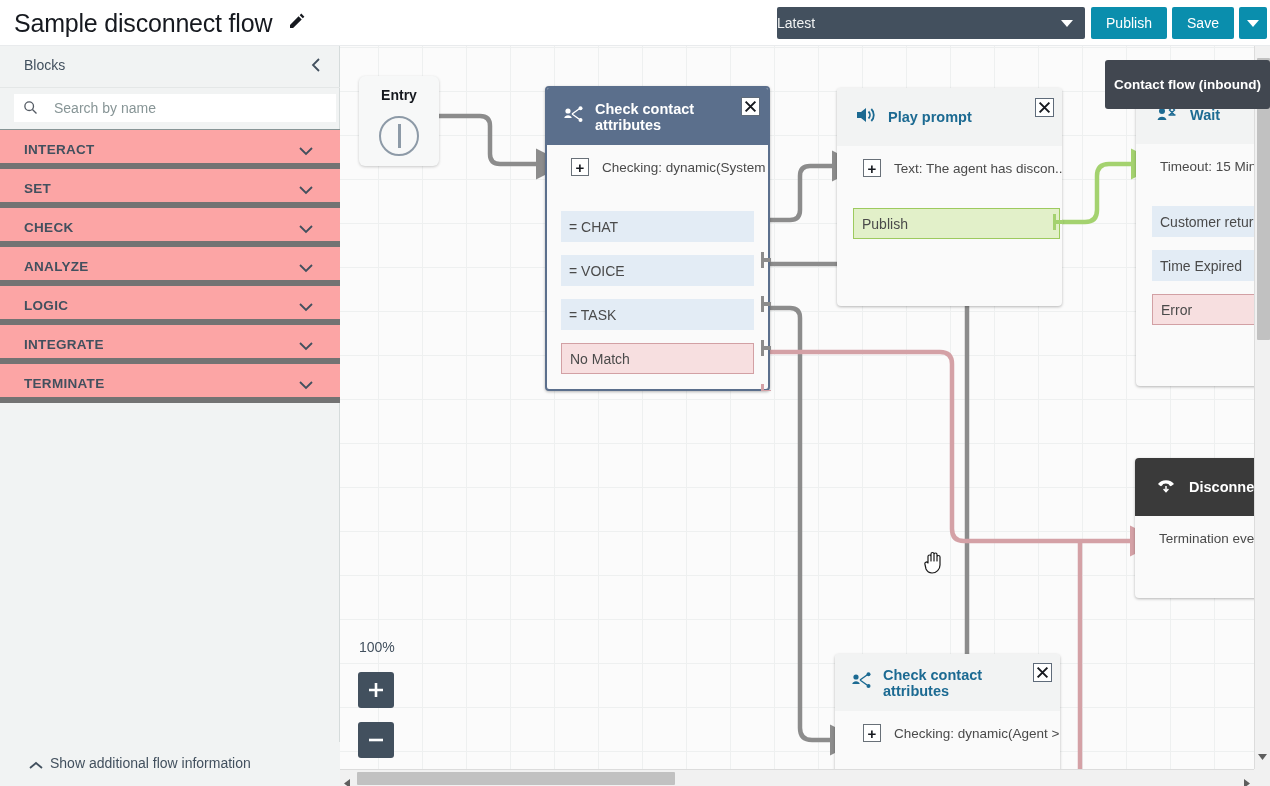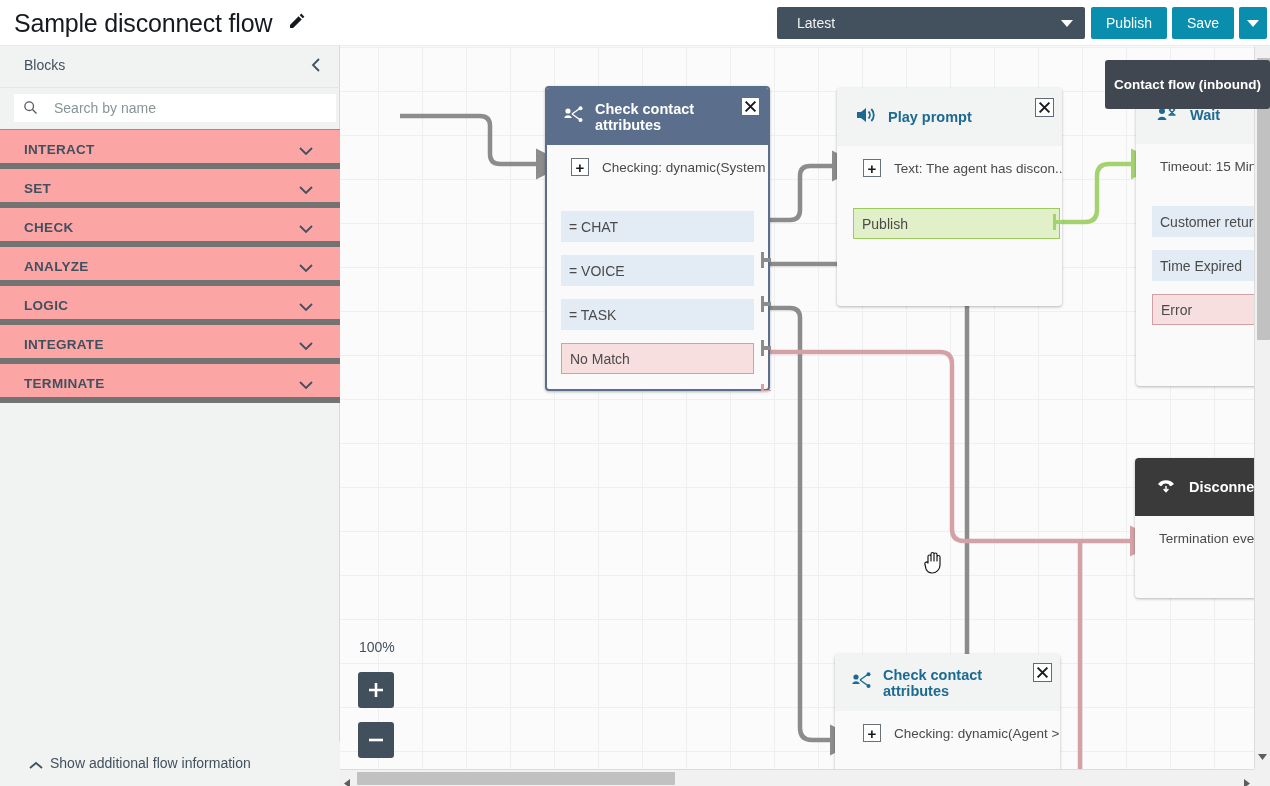--- a/index.html
+++ b/index.html
@@ -24,21 +24,21 @@
     white-space: nowrap;
   }
   #edit-pencil {
     display: inline-block; margin-left: 9px;
     vertical-align: 2px;
   }
   #version-select {
     position: absolute; left: 777px; top: 7px; width: 308px; height: 32px;
     background: #43505e; border: none; border-radius: 2px;
     color: #f2f3f3; font-size: 14px;
-    padding: 0 20px; line-height: 32px;
+    padding: 0 0; line-height: 32px;
     text-align: left;
   }
   #version-select .caret {
     position: absolute; right: 12px; top: 13px;
     width: 0; height: 0;
     border-left: 6px solid transparent; border-right: 6px solid transparent;
     border-top: 7px solid #ffffff;
   }
   .teal-btn {
     position: absolute; top: 7px; height: 32px;
@@ -388,20 +388,25 @@
 
     <path d="M425,262 L450,262 Q460,262 460,272 L460,682 Q460,694 472,694 L495,694" stroke="#8c8c8c" stroke-width="4.5" fill="none" marker-end="url(#ah-gray)"></path>
 
     <path d="M424,306 L600,306 Q612,306 612,318 L612,483 Q612,495 624,495 L795,495" stroke="#d4a1a6" stroke-width="4.5" fill="none" marker-end="url(#ah-red)"></path>
 
     <path d="M740,495 L740,740" stroke="#d4a1a6" stroke-width="4.5" fill="none"></path>
 
     <path d="M718,176 L745,176 Q757,176 757,164 L757,130 Q757,118 769,118 L796,118" stroke="#a4d26f" stroke-width="4.5" fill="none" marker-end="url(#ah-green)"></path>
   </svg>
 
+  <div id="entry-node">
+    <div id="entry-label">Entry</div>
+    <div id="entry-circle"></div>
+    <div id="entry-stub"></div>
+  </div>
 
   <div class="blk" id="blk-cca1" style="left:205px; top:40px; width:225px; height:305px;">
     <div class="blk-card" style="width:225px; height:305px;">
       <div class="blk-hdr dark" style="height:57px; padding-left:16px;">
         <span>
           <svg width="22" height="20" viewBox="0 0 22 20">
             <circle cx="5" cy="6" r="2.6" fill="#fff"></circle>
             <path d="M1.2 13 a4 4 0 0 1 7.6 0 z" fill="#fff"></path>
             <circle cx="17.5" cy="3.2" r="2" fill="#fff"></circle>
             <circle cx="17.5" cy="15" r="2" fill="#fff"></circle>

